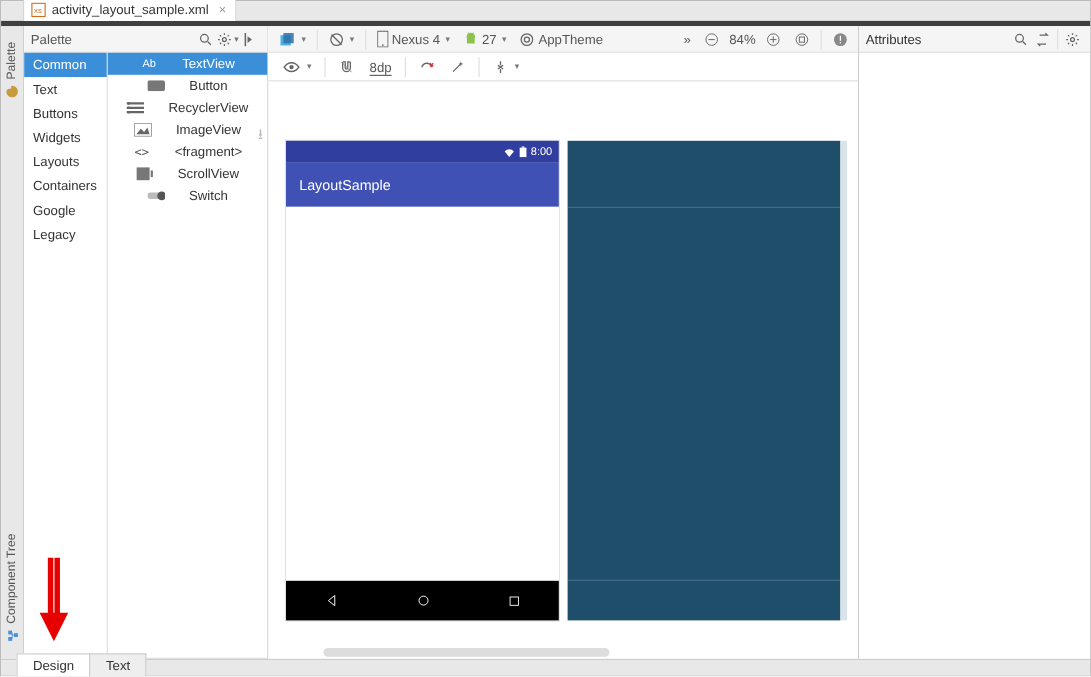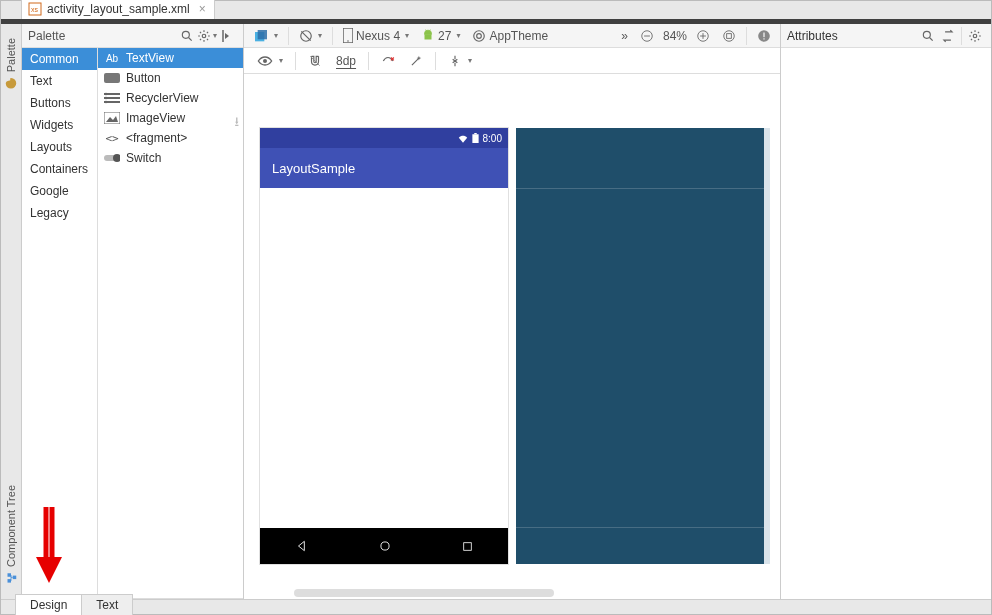--- a/index.html
+++ b/index.html
@@ -24,21 +24,21 @@
   
   .palette { width:222px; border-right:1px solid #ccc; display:flex; flex-direction:column; background:#fff; }
   .palette-header { height:24px; border-bottom:1px solid #ddd; display:flex; align-items:center; padding:0 6px; font-size:12px; color:#555; background:#f5f5f5; }
   .palette-header .spacer { flex:1; }
   .tool-icon { width:20px; height:22px; display:flex; align-items:center; justify-content:center; color:#666; cursor:pointer; }
   .palette-body { flex:1; display:flex; min-height:0; border-bottom:1px solid #ddd; }
   .cat-col { width:76px; border-right:1px solid #ddd; }
   .cat-item { padding:4px 8px; cursor:pointer; }
   .cat-item.selected { background:#3b8ed8; color:#fff; }
   .comp-col { flex:1; position:relative; }
-  .comp-item { display:flex; align-items:center; gap:6px; padding:3px 6px; cursor:pointer; }
+  .comp-item { display:flex; align-items:center; gap:22px; padding:3px 6px; cursor:pointer;justify-content:center; }
   .comp-item.selected { background:#3b8ed8; color:#fff; }
   .comp-icon { width:16px; height:14px; display:flex; align-items:center; justify-content:center; font-size:10px; color:#555; }
   .dl-icon { position:absolute; right:4px; top:64px; color:#bbb; font-size:13px; }
 
   
   .design-col { flex:1; display:flex; flex-direction:column; min-width:0; border-right:1px solid #ccc; background:#fff; }
   .design-toolbar { height:24px; border-bottom:1px solid #ddd; background:#f5f5f5; display:flex; align-items:center; padding:0 4px; gap:2px; }
   .tb { height:22px; display:flex; align-items:center; gap:3px; padding:0 5px; color:#555; cursor:pointer; font-size:12px; }
   .vsep { width:1px; height:18px; background:#ddd; margin:0 3px; }
   .caret { font-size:8px; color:#777; margin-left:2px; }
@@ -183,20 +183,29 @@
                 </svg>
               </span>
             <span>ImageView</span>
           </div>
           <div class="comp-item">
             <span class="comp-icon" style="font-family:monospace;font-size:11px;">&lt;&gt;</span>
             <span>&lt;fragment&gt;</span>
           </div>
           <div class="comp-item">
             <span class="comp-icon">
+                <svg width="16" height="12">
+                  <rect x="0" y="0" width="12" height="12" fill="#777"></rect>
+                  <rect x="13" y="3" width="2" height="6" fill="#777"></rect>
+                </svg>
+              </span>
+            <span>ScrollView</span>
+          </div>
+          <div class="comp-item">
+            <span class="comp-icon">
                 <svg width="18" height="10">
                   <rect x="0" y="2" width="16" height="6" rx="3" fill="#bbb"></rect>
                   <circle cx="13" cy="5" r="4" fill="#555"></circle>
                 </svg>
               </span>
             <span>Switch</span>
           </div>
           <span class="dl-icon">⭳</span>
         </div>
       </div>

